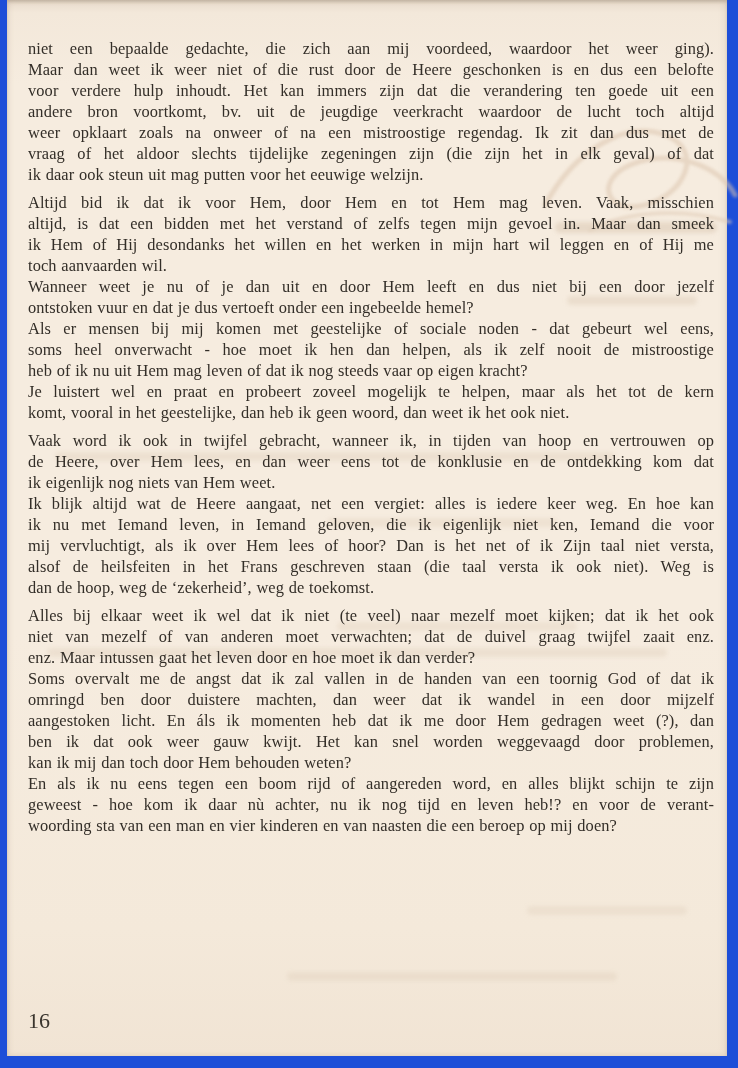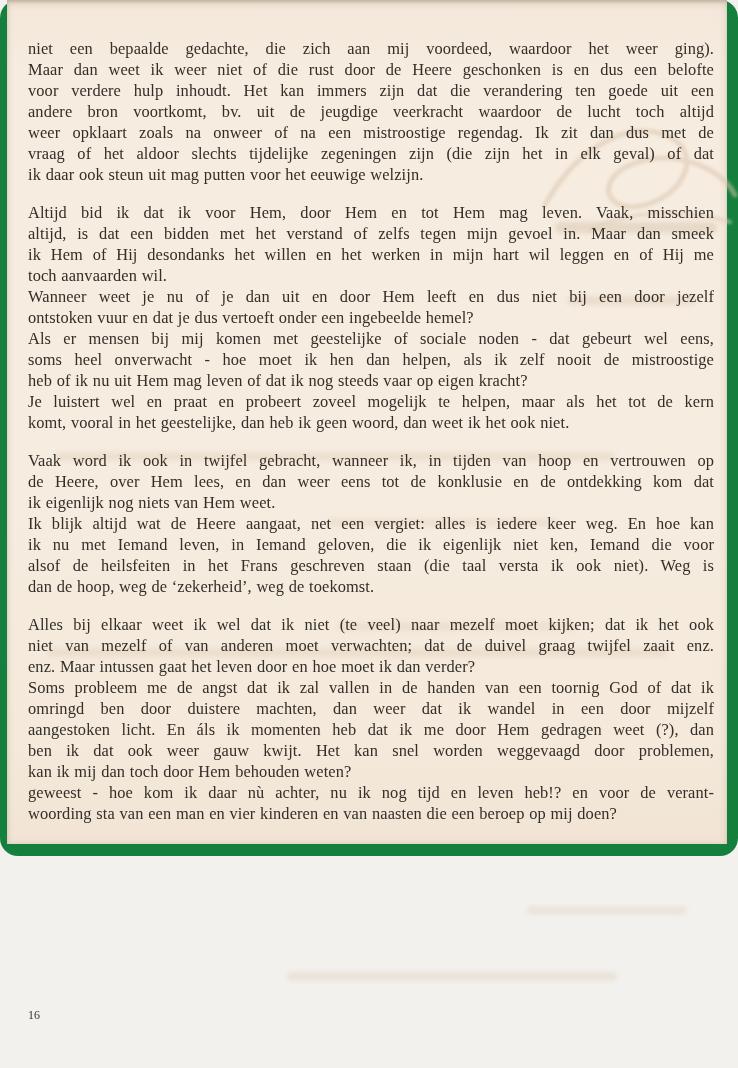--- a/index.html
+++ b/index.html
@@ -7,23 +7,22 @@
     padding: 0;
     width: 738px;
     height: 1068px;
     overflow: hidden;
     background: #f2f1ee;
     font-family: "Liberation Serif", serif;
   }
   .scan {
     position: relative;
     width: 738px;
-    height: 856px;
-    background: #15803d;
-    border-radius: 18px;
+    height: 1068px;
+    background: #1d4ed8;
   }
   
   .paper {
     position: absolute;
     left: 7px;
     top: 0;
     right: 11px;
     bottom: 12px;
     background: linear-gradient(180deg,
       #e7d9ca 0%,
@@ -55,41 +54,41 @@
     filter: blur(1.4px);
     pointer-events: none;
   }
   .text-block {
     position: absolute;
     left: 21px;   
     top: 38px;
     width: 686px;
   }
   .paragraph { margin: 0; }
-  .paragraph.gap { margin-top: 17px; }
+  .paragraph.gap { margin-top: 7px; }
   .line {
     height: 21px;
     overflow: hidden;
     font-size: 16.4px;
     line-height: 21px;
     color: #332e28;
     text-align: justify;
     text-align-last: justify;
     letter-spacing: 0.1px;
     word-spacing: 0.5px;
   }
   .line.last {
     text-align: right;
     text-align-last: left;
   }
   .page-number {
     position: absolute;
     left: 21px;
     top: 1008px;
-    font-size: 12px;
+    font-size: 22px;
     color: #3a352e;
   }
 </style>
 </head>
 <body>
 
 <div class="scan">
   <div class="paper">
 
     <svg class="swirl" viewBox="0 0 210 140" xmlns="http://www.w3.org/2000/svg">
@@ -136,36 +135,38 @@
           <div class="line last">komt, vooral in het geestelijke, dan heb ik geen woord, dan weet ik het ook niet.</div>
         </div>
         <div class="paragraph gap">
           <div class="line">Vaak word ik ook in twijfel gebracht, wanneer ik, in tijden van hoop en vertrouwen op</div>
           <div class="line">de Heere, over Hem lees, en dan weer eens tot de konklusie en de ontdekking kom dat</div>
           <div class="line last">ik eigenlijk nog niets van Hem weet.</div>
         </div>
         <div class="paragraph">
           <div class="line">Ik blijk altijd wat de Heere aangaat, net een vergiet: alles is iedere keer weg. En hoe kan</div>
           <div class="line">ik nu met Iemand leven, in Iemand geloven, die ik eigenlijk niet ken, Iemand die voor</div>
+          <div class="line">mij vervluchtigt, als ik over Hem lees of hoor? Dan is het net of ik Zijn taal niet versta,</div>
           <div class="line">alsof de heilsfeiten in het Frans geschreven staan (die taal versta ik ook niet). Weg is</div>
           <div class="line last">dan de hoop, weg de ‘zekerheid’, weg de toekomst.</div>
         </div>
         <div class="paragraph gap">
           <div class="line">Alles bij elkaar weet ik wel dat ik niet (te veel) naar mezelf moet kijken; dat ik het ook</div>
           <div class="line">niet van mezelf of van anderen moet verwachten; dat de duivel graag twijfel zaait enz.</div>
           <div class="line last">enz. Maar intussen gaat het leven door en hoe moet ik dan verder?</div>
         </div>
         <div class="paragraph">
-          <div class="line">Soms probleem me de angst dat ik zal vallen in de handen van een toornig God of dat ik</div>
+          <div class="line">Soms overvalt me de angst dat ik zal vallen in de handen van een toornig God of dat ik</div>
           <div class="line">omringd ben door duistere machten, dan weer dat ik wandel in een door mijzelf</div>
           <div class="line">aangestoken licht. En áls ik momenten heb dat ik me door Hem gedragen weet (?), dan</div>
           <div class="line">ben ik dat ook weer gauw kwijt. Het kan snel worden weggevaagd door problemen,</div>
           <div class="line last">kan ik mij dan toch door Hem behouden weten?</div>
         </div>
         <div class="paragraph">
+          <div class="line">En als ik nu eens tegen een boom rijd of aangereden word, en alles blijkt schijn te zijn</div>
           <div class="line">geweest - hoe kom ik daar nù achter, nu ik nog tijd en leven heb!? en voor de verant-</div>
           <div class="line last">woording sta van een man en vier kinderen en van naasten die een beroep op mij doen?</div>
         </div>
       </div>
 
     <div class="page-number">16</div>
   </div>
 </div>
 
 </body></html>

